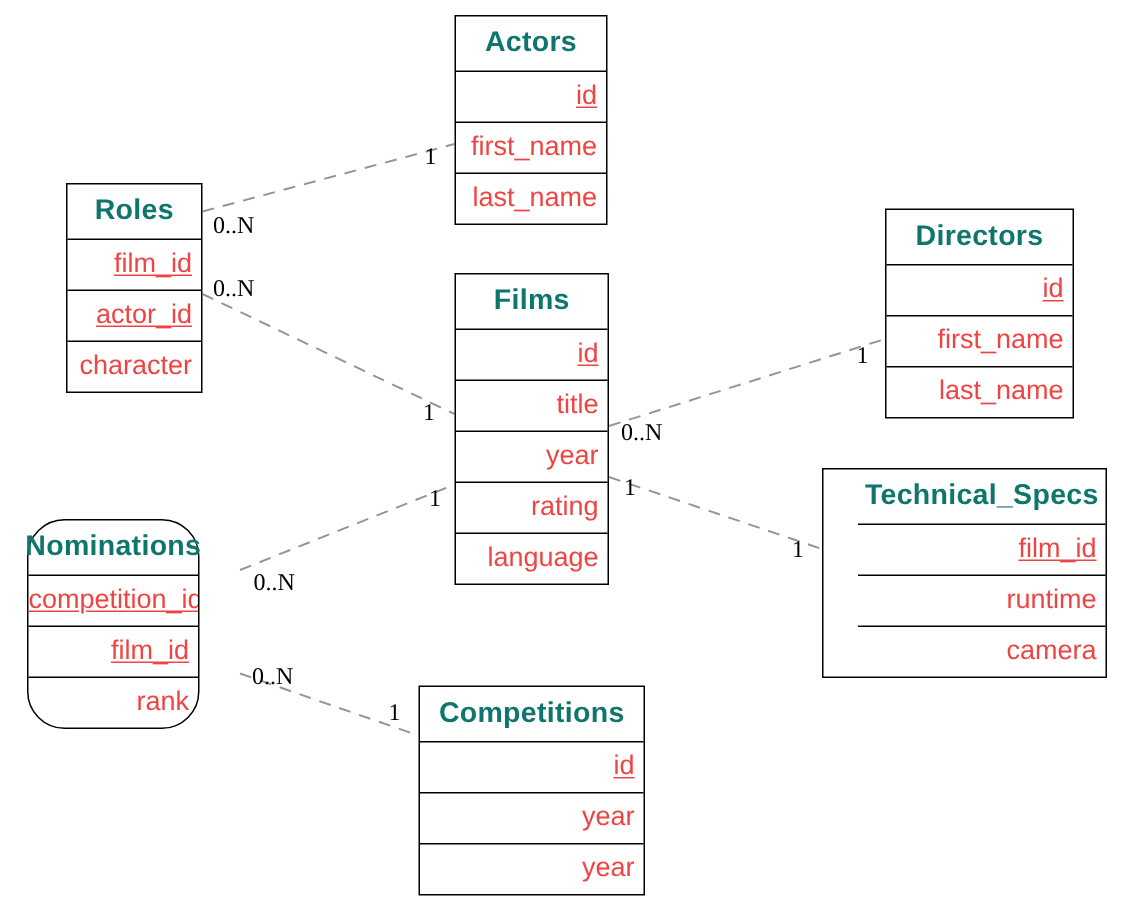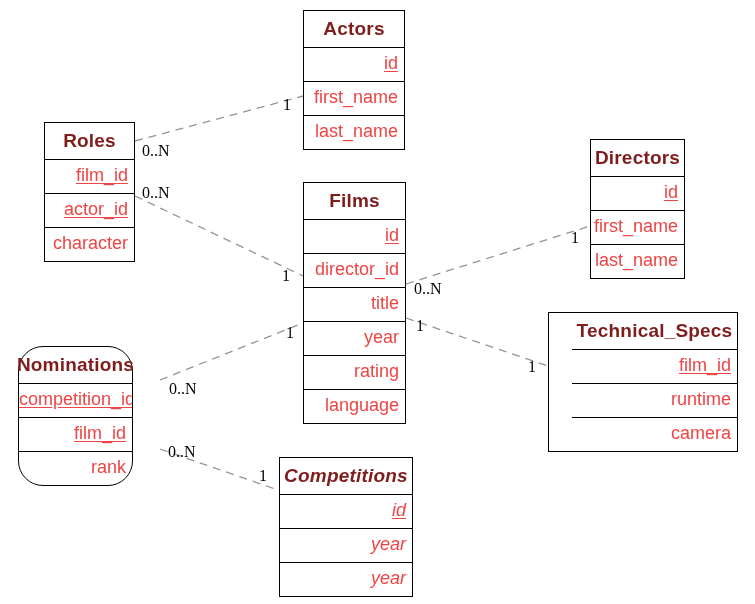--- a/index.html
+++ b/index.html
@@ -29,21 +29,21 @@
     z-index: 2;
   }
   .entity-title {
     box-sizing: border-box;
     height: 36px;
     display: flex;
     align-items: center;
     justify-content: center;
     font-weight: bold;
     font-size: 19px;
-    color: #7f1d1d;
+    color: #0f766e;
     letter-spacing: 0.2px;
   }
   .attr {
     box-sizing: border-box;
     height: 34px;
     border-top: 1.5px solid #000000;
     font-size: 18px;
     line-height: 31px;
     text-align: right;
     padding-right: 6px;
@@ -83,45 +83,44 @@
     </div>
     <div class="entity" style="left: 44px; top: 94px; width: 91px; margin-top: 28px;">
       <div class="entity-title">Roles</div>
       <div class="attr pk fk">film_id</div>
       <div class="attr pk fk">actor_id</div>
       <div class="attr">character</div>
     </div>
     <div class="entity" style="left: 303px; top: 182px; width: 103px;">
       <div class="entity-title">Films</div>
       <div class="attr pk">id</div>
-      <div class="attr fk">director_id</div>
       <div class="attr">title</div>
       <div class="attr">year</div>
       <div class="attr">rating</div>
       <div class="attr">language</div>
     </div>
-    <div class="entity" style="left: 590px; top: 139px; width: 95px;">
+    <div class="entity" style="left: 590px; top: 139px; width: 126px;">
       <div class="entity-title">Directors</div>
       <div class="attr pk">id</div>
       <div class="attr">first_name</div>
       <div class="attr">last_name</div>
     </div>
     <div class="entity" style="left: 548px; top: 312px; width: 190px; padding-left: 23px;">
       <div class="entity-title">Technical_Specs</div>
       <div class="attr pk fk">film_id</div>
       <div class="attr">runtime</div>
       <div class="attr">camera</div>
     </div>
     <div class="entity" style="left: 18px; top: 346px; width: 115px; border-radius: 25px;">
       <div class="entity-title">Nominations</div>
       <div class="attr pk fk">competition_id</div>
       <div class="attr pk fk">film_id</div>
       <div class="attr">rank</div>
     </div>
-    <div class="entity" style="left: 279px; top: 457px; width: 134px; font-style: italic;">
+    <div class="entity" style="left: 279px; top: 457px; width: 151px;">
       <div class="entity-title">Competitions</div>
       <div class="attr pk">id</div>
       <div class="attr">year</div>
       <div class="attr">year</div>
     </div>
     <div class="card-label" style="left: 142px; top: 143px;">0..N</div>
     <div class="card-label" style="left: 283px; top: 97px;">1</div>
     <div class="card-label" style="left: 142px; top: 185px;">0..N</div>
     <div class="card-label" style="left: 282px; top: 268px;">1</div>
     <div class="card-label" style="left: 414px; top: 281px;">0..N</div>

